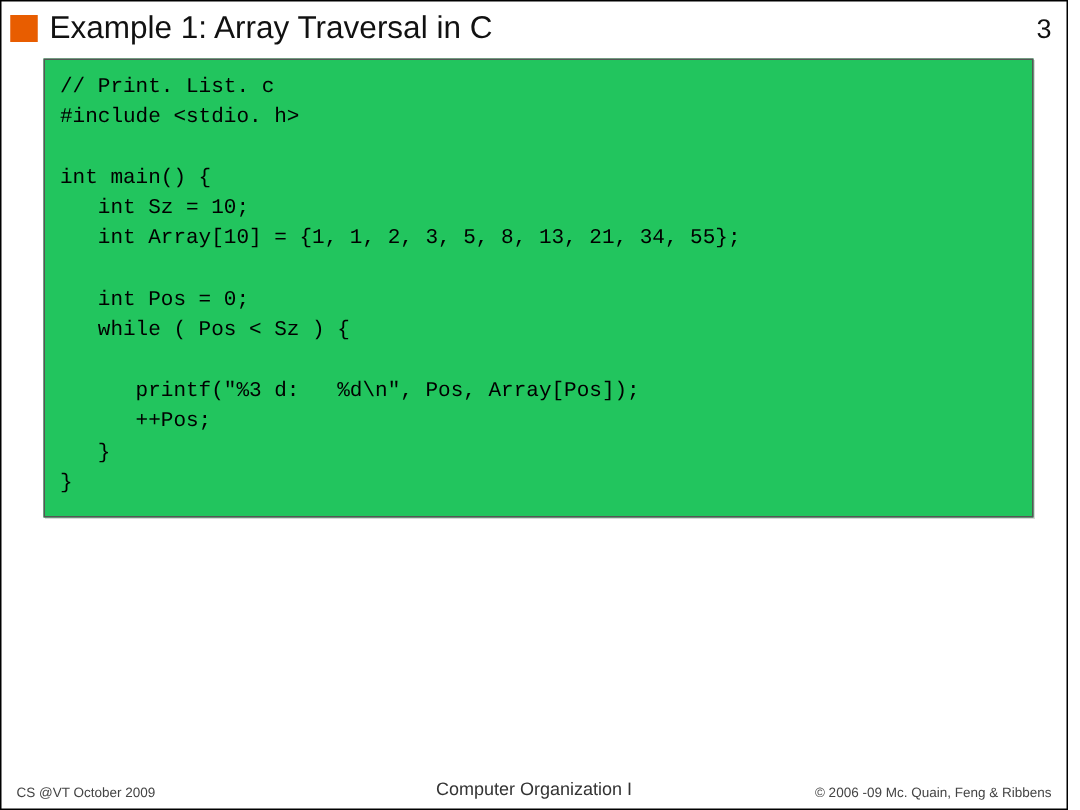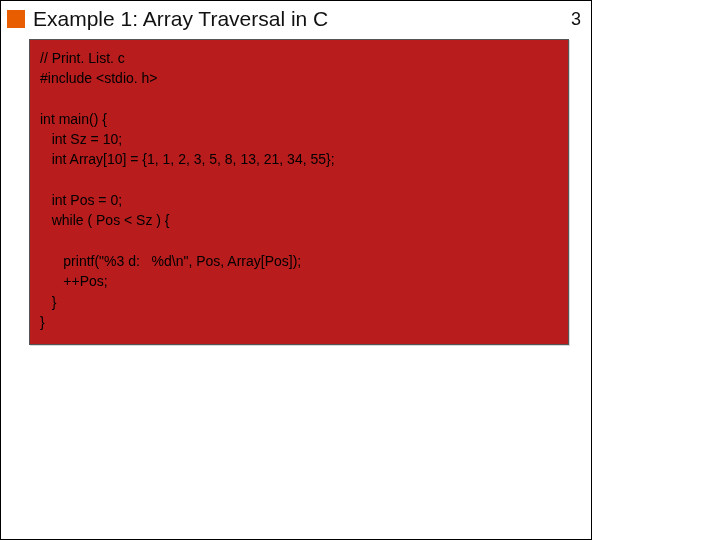--- a/index.html
+++ b/index.html
@@ -1,19 +1,19 @@
 <!DOCTYPE html>
 <html><head>
 <meta charset="utf-8">
 <style>
   * { margin: 0; padding: 0; box-sizing: border-box; }
   html, body { width: 720px; height: 540px; background: #fff; font-family: Arial, Helvetica, sans-serif; overflow: hidden; }
   .page {
     position: relative;
-    width: 592px;
+    width: 712px;
     height: 540px;
     border: 1px solid #000;
   }
   .header {
     display: flex;
     align-items: center;
     padding: 6px 10px 4px 6px;
   }
   .square {
     width: 18px;
@@ -35,23 +35,23 @@
   }
   .pagenum {
     font-size: 18px;
     color: #111;
     width: 16px;
     text-align: right;
   }
   .codebox {
     margin: 4px 22px 0 28px;
     border: 1px solid #555;
-    background: #b91c1c;
+    background: #22c55e;
     padding: 8px 10px 12px 10px;
-    font-family: Liberation Sans, sans-serif;
+    font-family: Liberation Mono, monospace;
     font-size: 14px;
     line-height: 1.45;
     color: #000;
     white-space: pre;
     box-shadow: 1px 1px 0 rgba(0,0,0,0.15);
   }
   .footer {
     position: absolute;
     left: 0;
     right: 0;
@@ -99,14 +99,19 @@
    int Array[10] = {1, 1, 2, 3, 5, 8, 13, 21, 34, 55};
 
    int Pos = 0;
    while ( Pos &lt; Sz ) {
 
       printf("%3 d:   %d\n", Pos, Array[Pos]);
       ++Pos;
    }
 }</div>
 
+  <div class="footer">
+    <div class="foot-left">CS @VT October 2009</div>
+    <div class="foot-center">Computer Organization I</div>
+    <div class="foot-right">© 2006 -09  Mc. Quain, Feng &amp; Ribbens</div>
+  </div>
 
 </div>
 
 </body></html>

